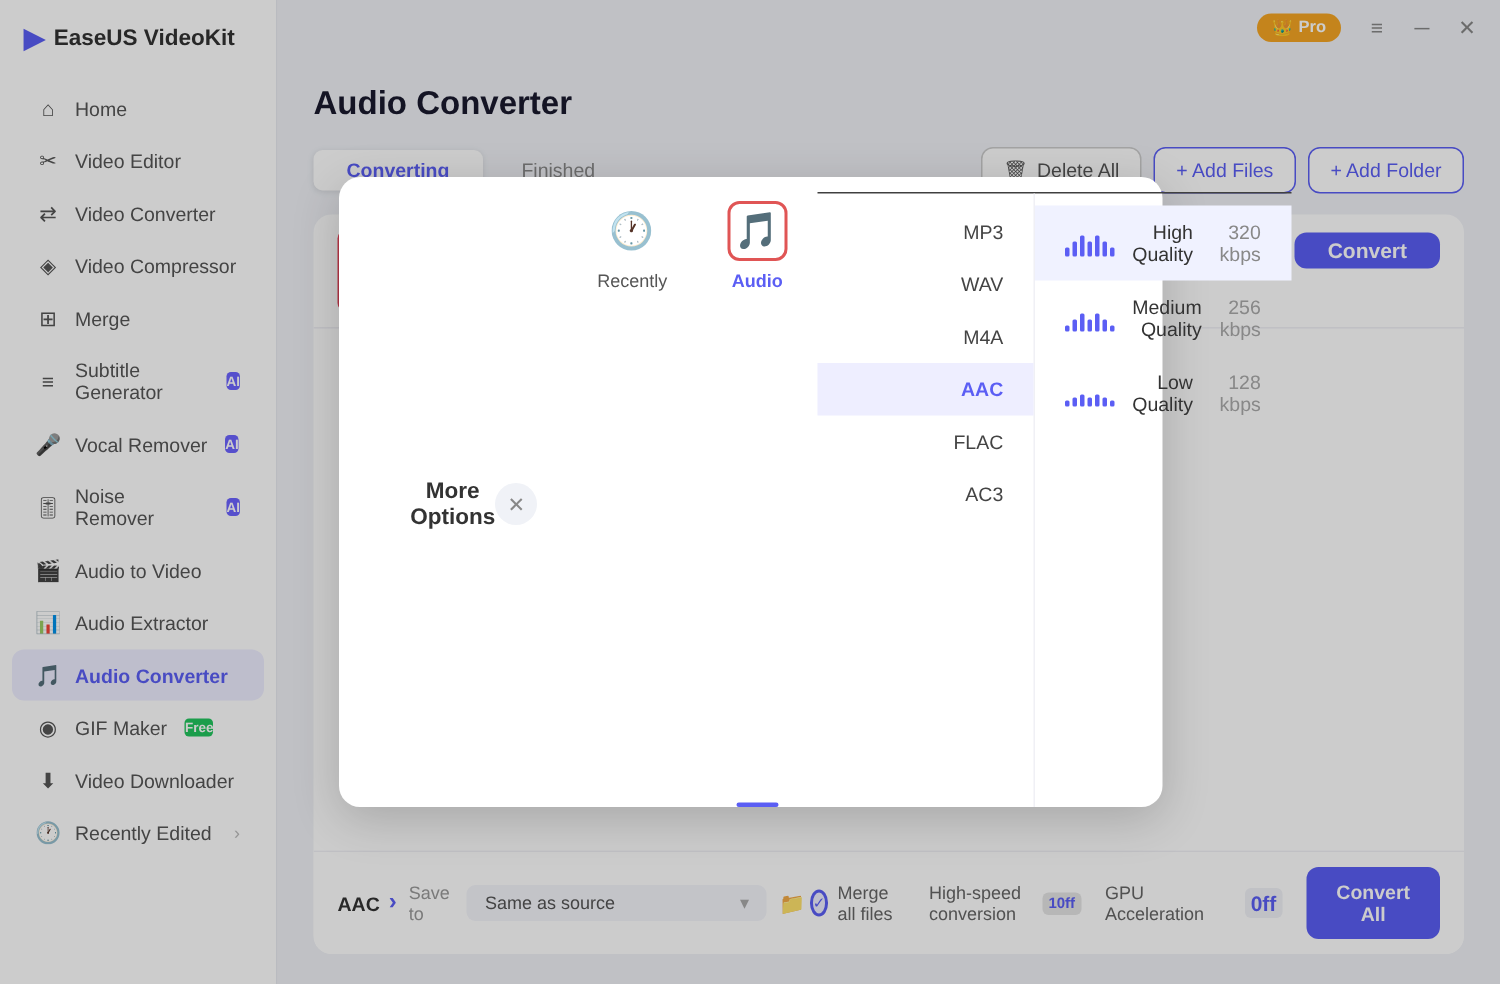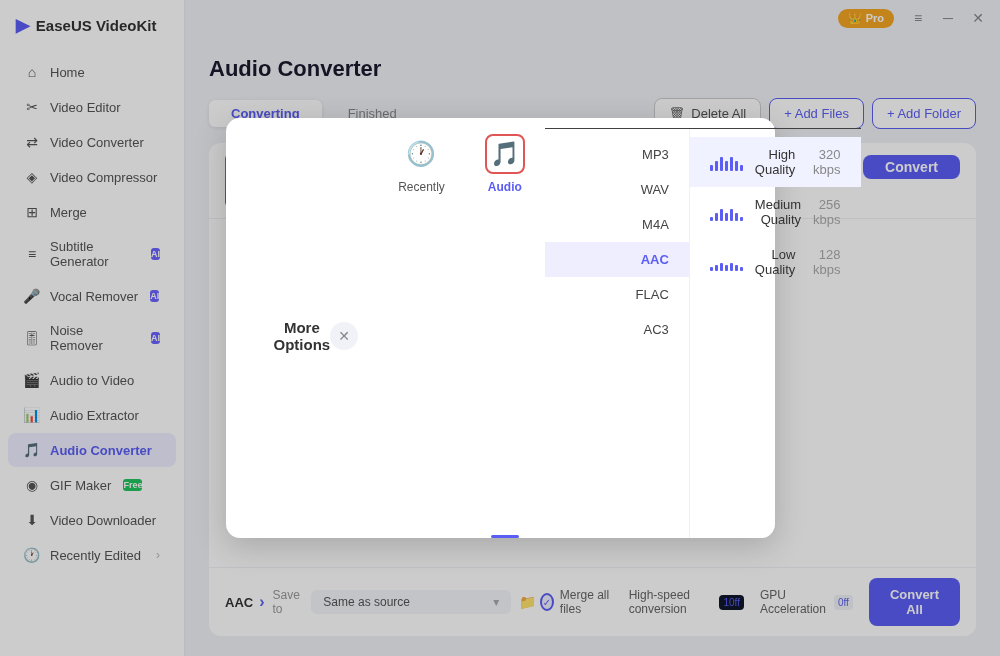--- a/index.html
+++ b/index.html
@@ -674,25 +674,25 @@
           </div>
         </div>
 
         <div class="bottom-right-area">
           <div class="merge-row">
             <div class="circle-check">✓</div>
             <span>Merge all files</span>
           </div>
           <div class="bottom-extra">
             <span>High-speed conversion</span>
-            <div class="speed-icon" style="background:#0f172a;border-radius:4px;padding:2px 4px;font-size:10px;color:#5b5ef4;font-weight:400;width:auto;height:auto;">10ff</div>
+            <div class="speed-icon" style="background:#e5e5e5;border-radius:4px;padding:2px 4px;font-size:10px;color:#5b5ef4;font-weight:700;width:auto;height:auto;">10ff</div>
           </div>
           <div class="bottom-extra">
             <span>GPU Acceleration</span>
-            <div class="speed-icon" style="background:#f0f2f7;border-radius:4px;padding:2px 4px;font-size:10px;color:#5b5ef4;font-weight:400;width:auto;height:auto;">0ff</div>
+            <div class="speed-icon" style="background:#f0f2f7;border-radius:4px;padding:2px 4px;font-size:14px;color:#5b5ef4;font-weight:700;width:auto;height:auto;margin-left:19px;">0ff</div>
           </div>
           <button class="btn-convert-all">Convert All</button>
         </div>
       </div>
     </div>
   </div>
 </div>
 
 <div class="modal-overlay">
   <div class="modal">

